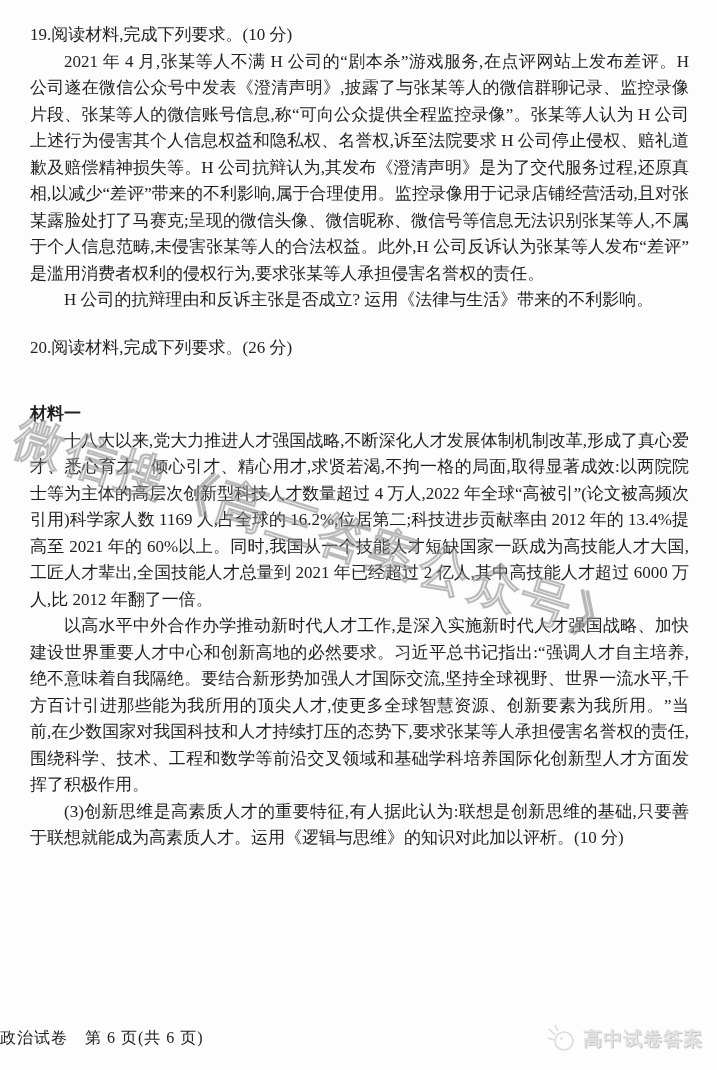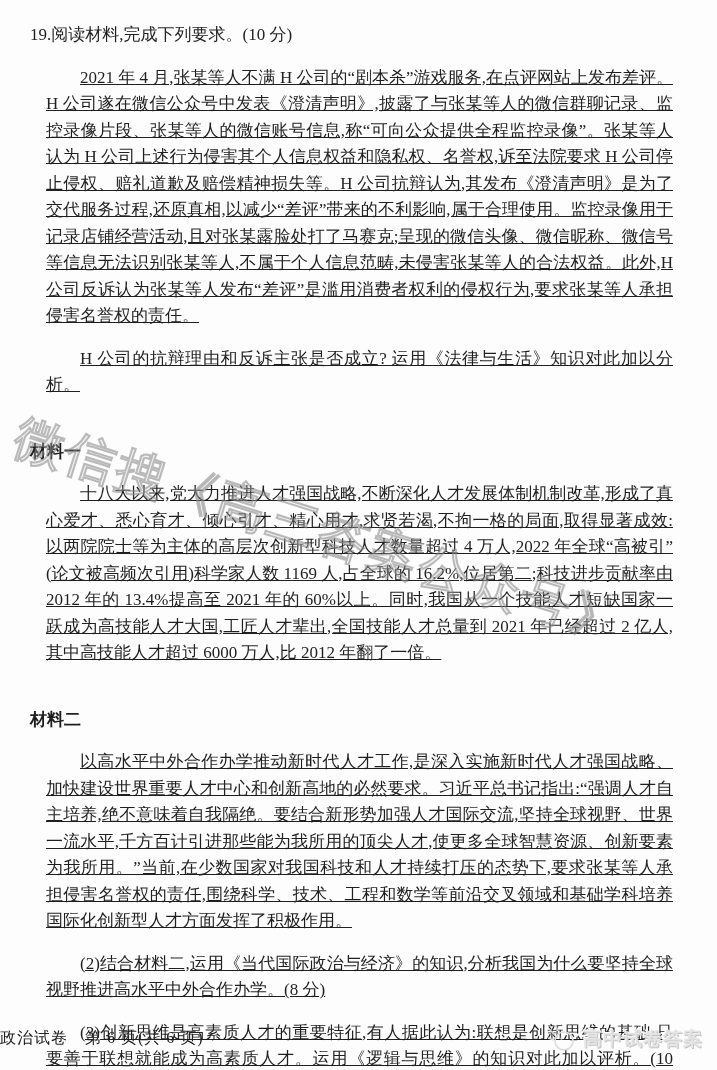--- a/index.html
+++ b/index.html
@@ -9,22 +9,22 @@
     background:#fdfdfd;
     color:#1f1f1f;
     font-family:"Liberation Serif","DejaVu Serif",serif;
     overflow:hidden;
   }
   .content{padding:22px 28px 0 30px;}
   .q-heading{
     font-size:17px;line-height:26.5px;text-indent:0;
   }
   .para{
-    margin:16px;font-size:17px;line-height:26.5px;
-    text-align:justify;text-indent:2em;text-decoration:underline;
+    margin:0;font-size:17px;line-height:26.5px;
+    text-align:justify;text-indent:2em;
   }
   .material-label{
     font-size:17px;line-height:26.5px;font-weight:bold;
     font-family:"Liberation Sans","DejaVu Sans",sans-serif;
     margin-top:40px;
   }
   .q20-section{margin-top:21px;}
   .watermark-diagonal{
     position:absolute;left:26px;top:404px;
     font-size:50px;letter-spacing:3px;white-space:nowrap;
@@ -54,29 +54,28 @@
 </head>
 <body>
 
 <div class="page">
 
   <div class="content">
 
     <section>
       <div class="q-heading">19.阅读材料,完成下列要求。(10 分)</div>
       <p class="para">2021 年 4 月,张某等人不满 H 公司的“剧本杀”游戏服务,在点评网站上发布差评。H 公司遂在微信公众号中发表《澄清声明》,披露了与张某等人的微信群聊记录、监控录像片段、张某等人的微信账号信息,称“可向公众提供全程监控录像”。张某等人认为 H 公司上述行为侵害其个人信息权益和隐私权、名誉权,诉至法院要求 H 公司停止侵权、赔礼道歉及赔偿精神损失等。H 公司抗辩认为,其发布《澄清声明》是为了交代服务过程,还原真相,以减少“差评”带来的不利影响,属于合理使用。监控录像用于记录店铺经营活动,且对张某露脸处打了马赛克;呈现的微信头像、微信昵称、微信号等信息无法识别张某等人,不属于个人信息范畴,未侵害张某等人的合法权益。此外,H 公司反诉认为张某等人发布“差评”是滥用消费者权利的侵权行为,要求张某等人承担侵害名誉权的责任。</p>
-      <p class="para">H 公司的抗辩理由和反诉主张是否成立? 运用《法律与生活》知识对此加以分析。</p>
+      <p class="para">H 公司的抗辩理由和反诉主张是否成立? 运用《法律与生活》带来的不利影响。</p>
     </section>
 
     <section class="q20-section">
+      <div class="q-heading">20.阅读材料,完成下列要求。(26 分)</div>
       <div class="material-label">材料一</div>
       <p class="para">十八大以来,党大力推进人才强国战略,不断深化人才发展体制机制改革,形成了真心爱才、悉心育才、倾心引才、精心用才,求贤若渴,不拘一格的局面,取得显著成效:以两院院士等为主体的高层次创新型科技人才数量超过 4 万人,2022 年全球“高被引”(论文被高频次引用)科学家人数 1169 人,占全球的 16.2%,位居第二;科技进步贡献率由 2012 年的 13.4%提高至 2021 年的 60%以上。同时,我国从一个技能人才短缺国家一跃成为高技能人才大国,工匠人才辈出,全国技能人才总量到 2021 年已经超过 2 亿人,其中高技能人才超过 6000 万人,比 2012 年翻了一倍。</p>
-      <div class="material-label">材料二</div>
       <p class="para">以高水平中外合作办学推动新时代人才工作,是深入实施新时代人才强国战略、加快建设世界重要人才中心和创新高地的必然要求。习近平总书记指出:“强调人才自主培养,绝不意味着自我隔绝。要结合新形势加强人才国际交流,坚持全球视野、世界一流水平,千方百计引进那些能为我所用的顶尖人才,使更多全球智慧资源、创新要素为我所用。”当前,在少数国家对我国科技和人才持续打压的态势下,要求张某等人承担侵害名誉权的责任,围绕科学、技术、工程和数学等前沿交叉领域和基础学科培养国际化创新型人才方面发挥了积极作用。</p>
-      <p class="para">(2)结合材料二,运用《当代国际政治与经济》的知识,分析我国为什么要坚持全球视野推进高水平中外合作办学。(8 分)</p>
       <p class="para">(3)创新思维是高素质人才的重要特征,有人据此认为:联想是创新思维的基础,只要善于联想就能成为高素质人才。运用《逻辑与思维》的知识对此加以评析。(10 分)</p>
     </section>
 
   </div>
 
   <div class="watermark-diagonal">微信搜《高三答案公众号》</div>
 
   <div class="footer-line">政治试卷　第 6 页(共 6 页)</div>
 
   <div class="corner-watermark">

